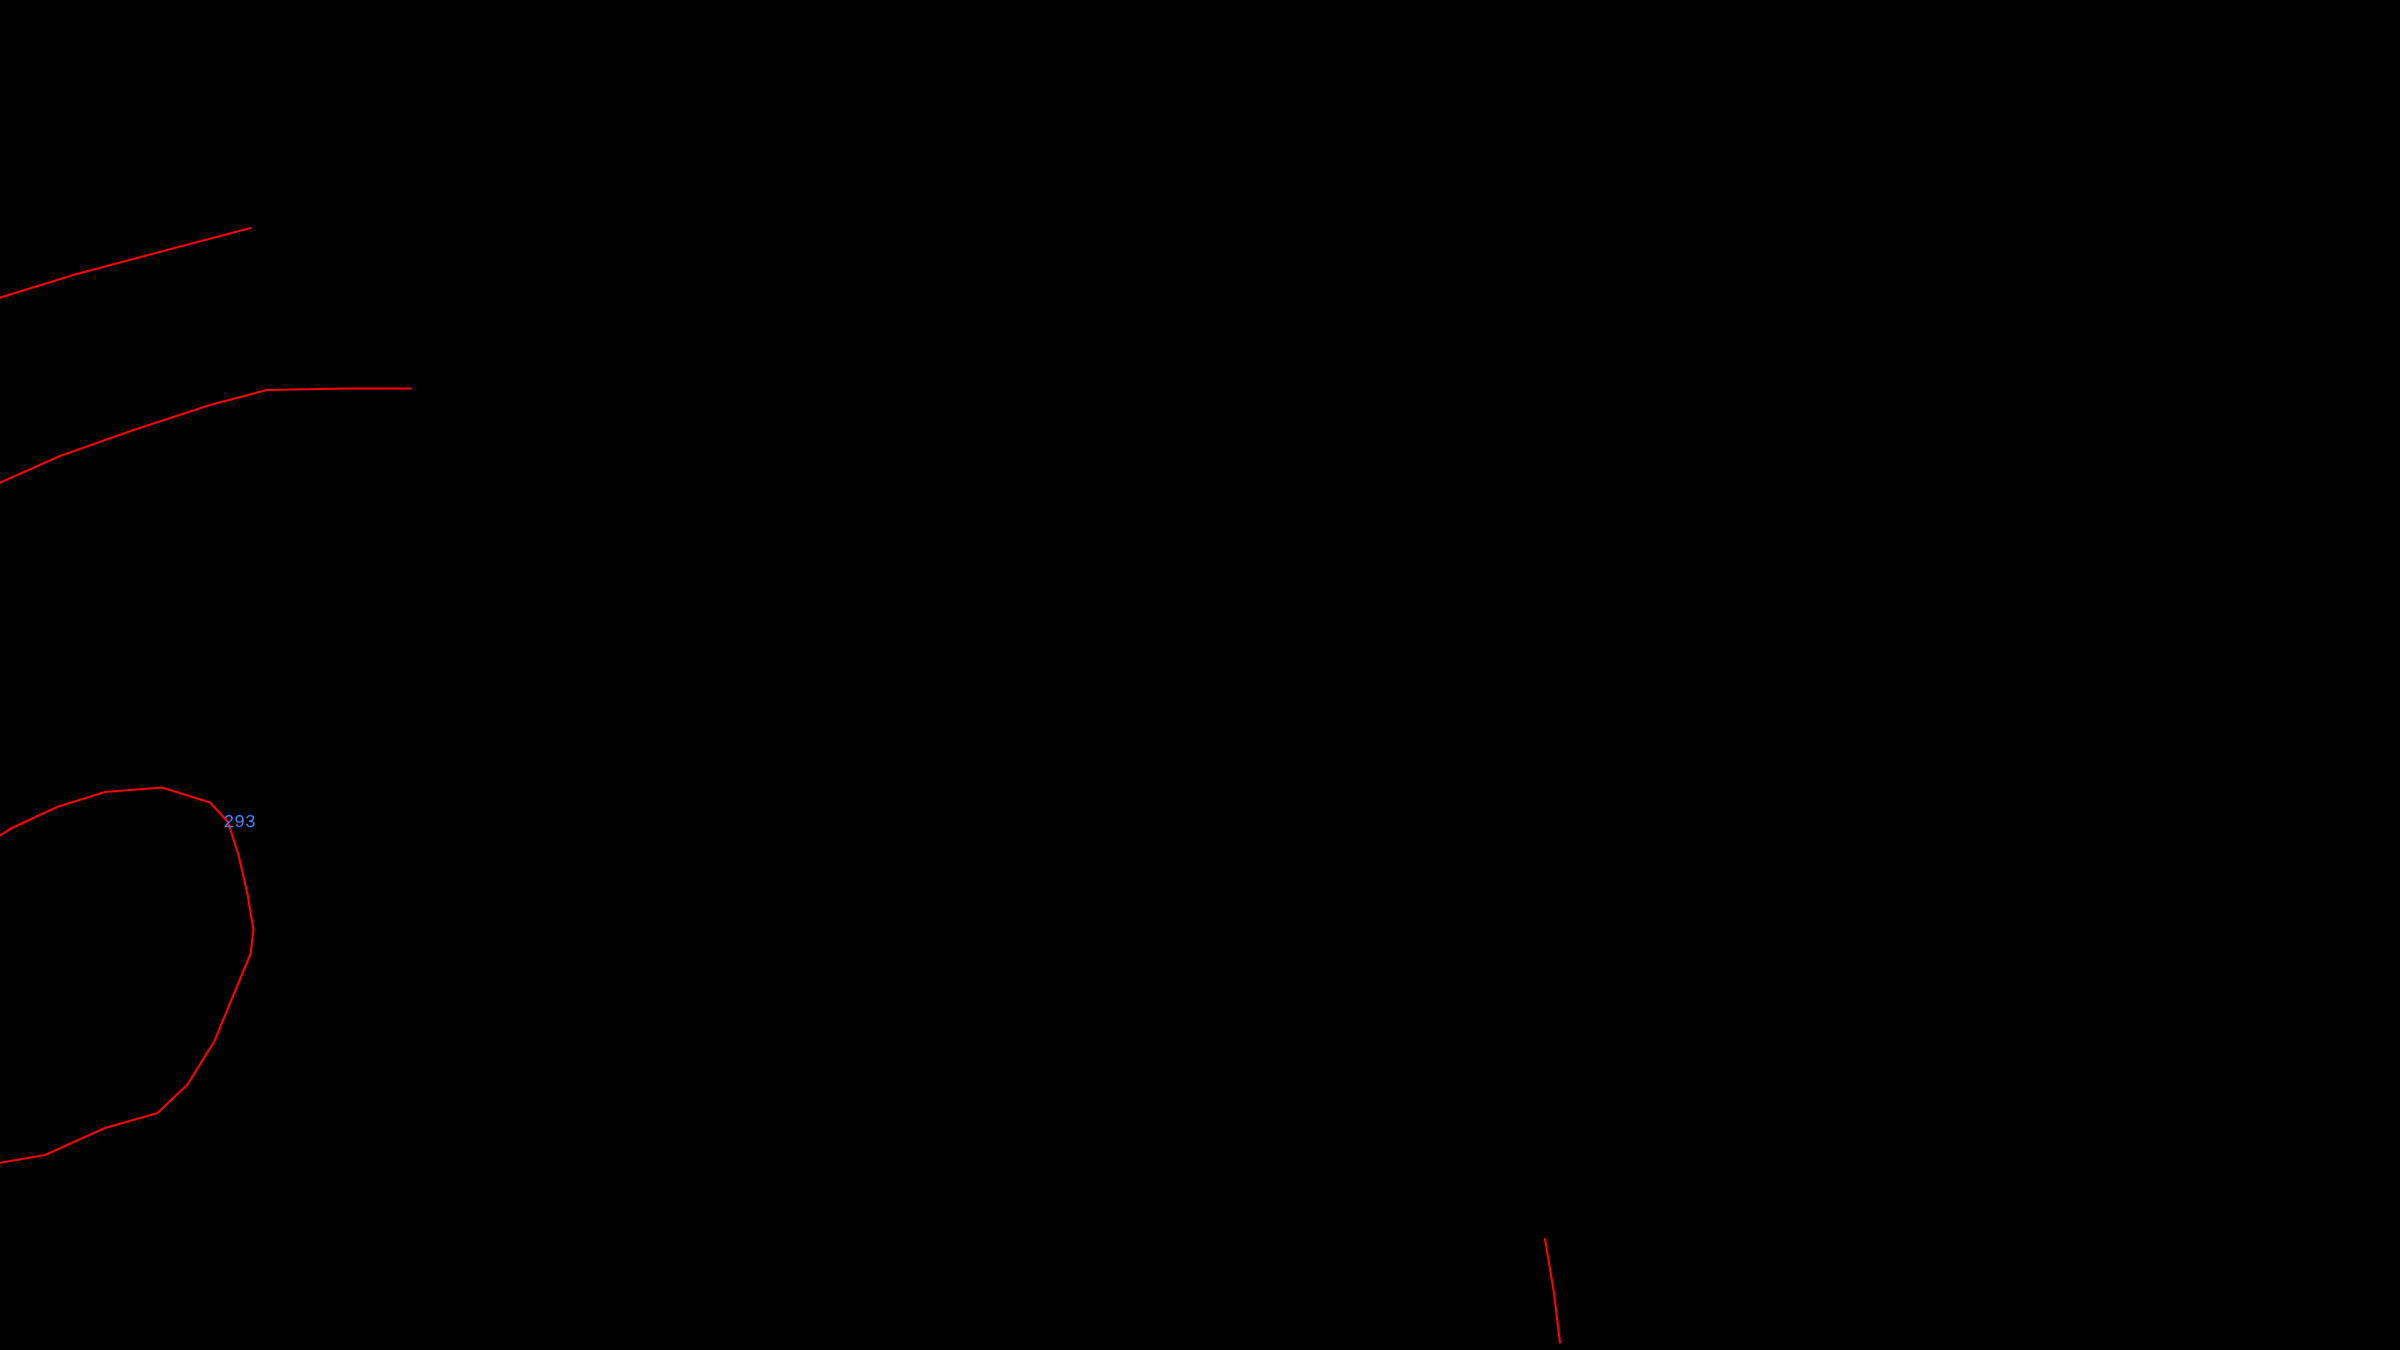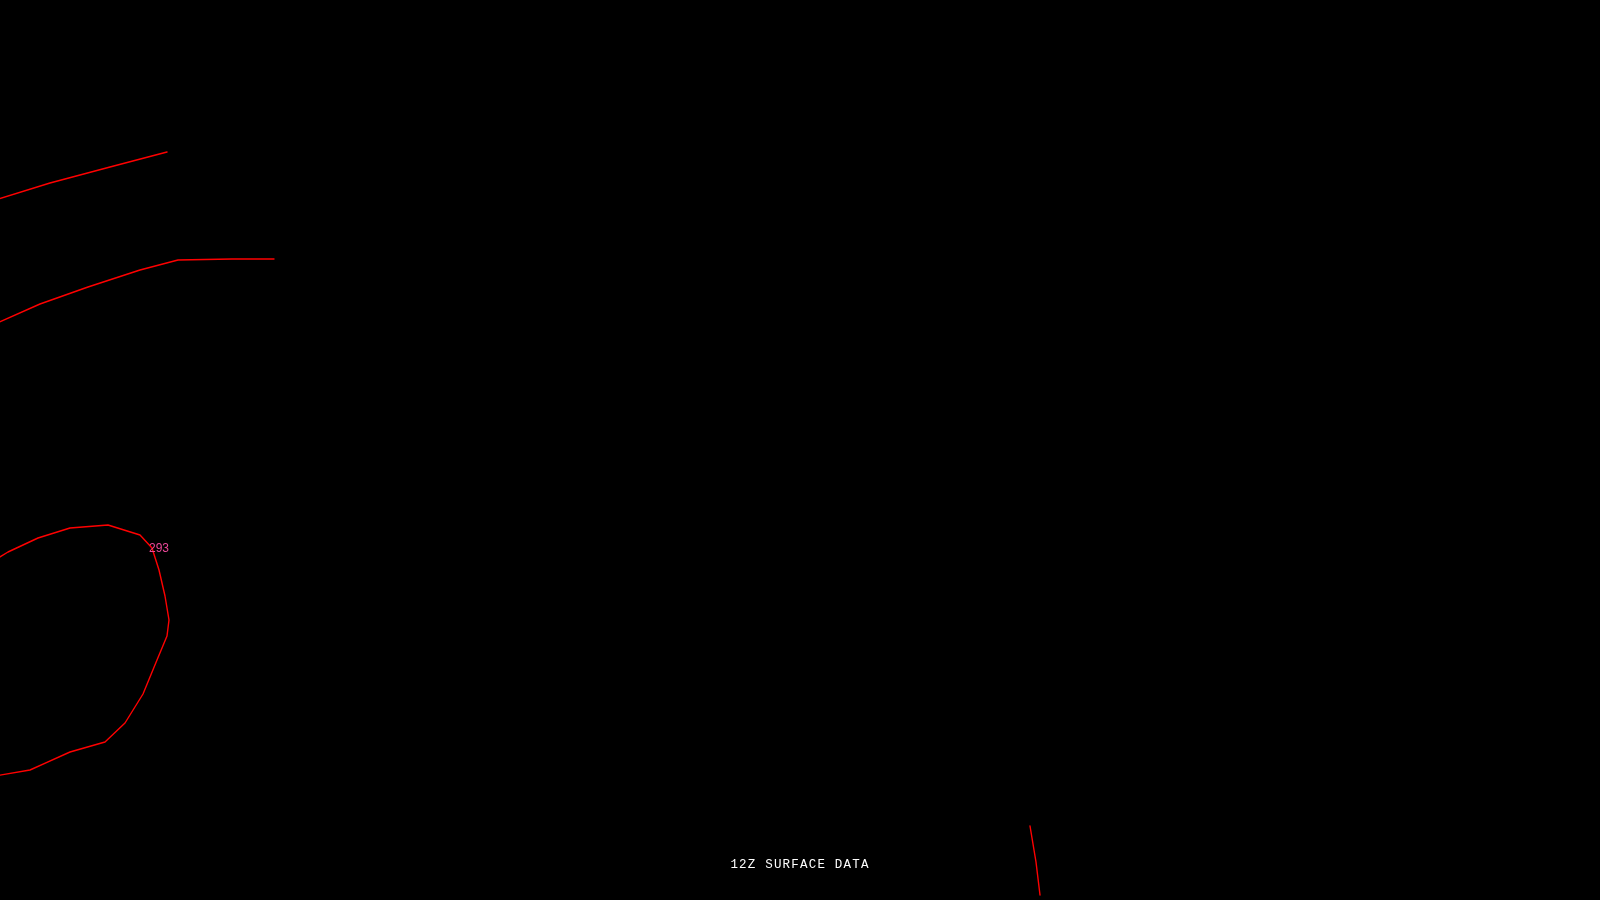--- a/index.html
+++ b/index.html
@@ -25,22 +25,22 @@
   }
   .contour-path {
     fill: none;
     stroke: #ff0000;
     stroke-width: 1.4;
     stroke-linejoin: round;
     stroke-linecap: round;
   }
   .contour-label {
     position: absolute;
-    color: #ec4899;
-    font-family: Liberation Sans, sans-serif;
+    color: #3b82f6;
+    font-family: Liberation Mono, monospace;
     font-size: 12px;
     letter-spacing: 0px;
     white-space: nowrap;
   }
   #caption {
     position: absolute;
     left: 0;
     top: 858px;
     width: 1600px;
     text-align: center;
@@ -61,15 +61,14 @@
 
     <path class="contour-path" d="M -5 200 L 50 183 L 110 167 L 167 152" stroke="#ff0000"></path>
         <path class="contour-path" d="M -5 324 L 40 304 L 88 287 L 140 270 L 178 260 L 232 259 L 274 259" stroke="#ff0000"></path>
         <path class="contour-path" d="M -5 776 L 30 770 L 70 752 L 105 742 L 125 723 L 143 694 L 157 660 L 167 636 L 169 620 L 165 596 L 159 570 L 152 548 L 140 535 L 108 525 L 70 528 L 38 538 L 8 552 L -5 560" stroke="#ff0000"></path>
         <path class="contour-path" d="M 1030 826 L 1036 862 L 1040 895" stroke="#ff0000"></path>
       </g>
   </svg>
 
   <div class="contour-label" style="left:149px; top:541px;">293</div>
 
-  <div id="caption">12Z SURFACE DATA</div>
 
 </div>
 
 </body></html>

